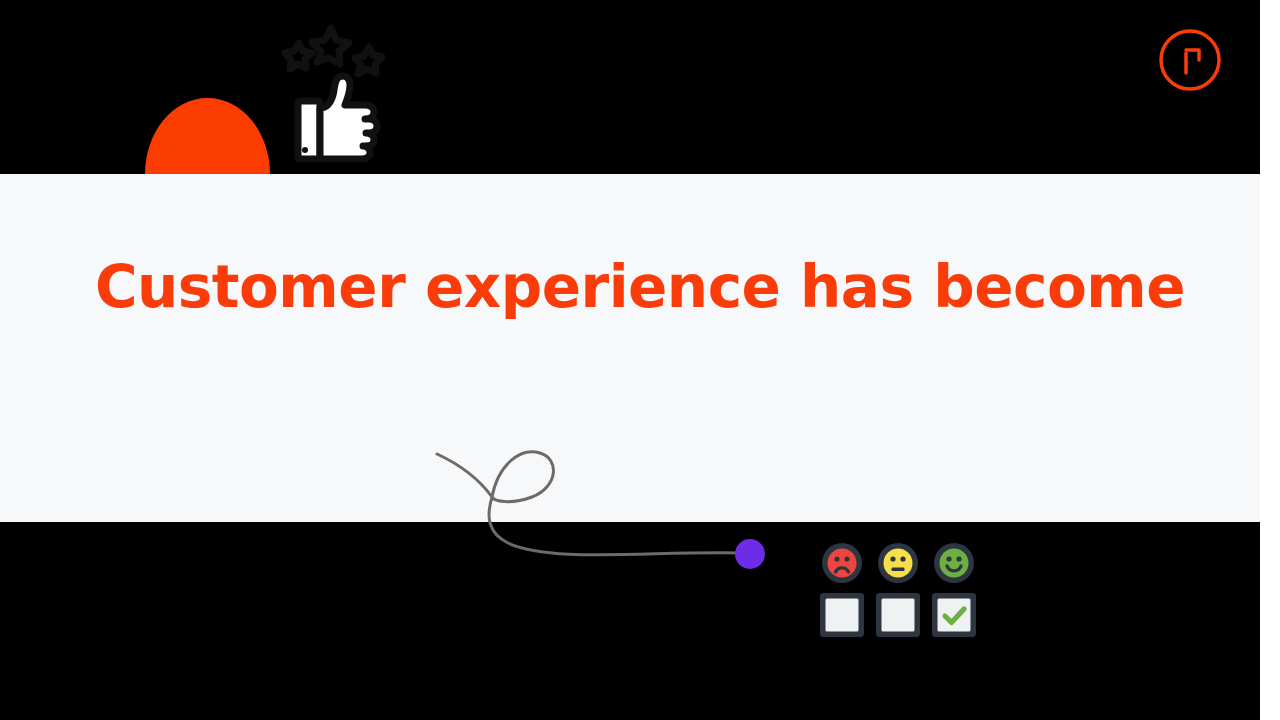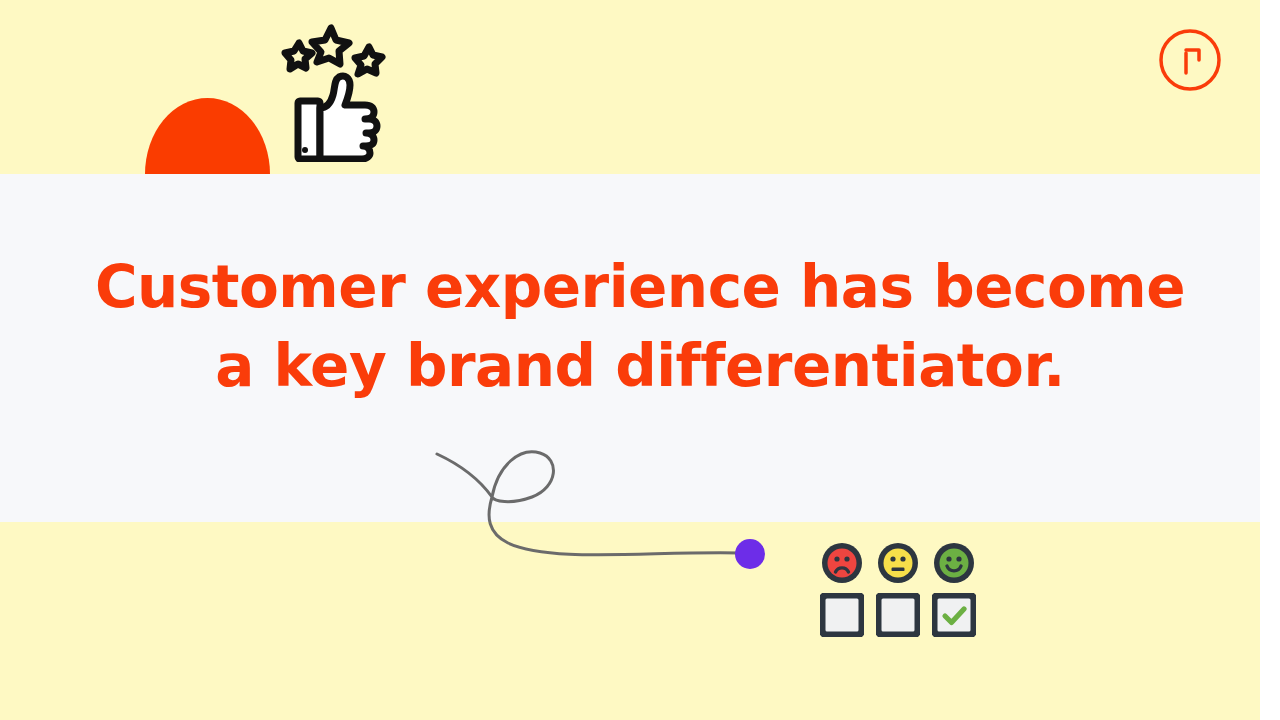--- a/index.html
+++ b/index.html
@@ -11,21 +11,21 @@
     width: 1280px;
     height: 720px;
     overflow: hidden;
     font-family: "Liberation Sans", sans-serif;
   }
 
   #slide {
     position: relative;
     width: 1260px;
     height: 720px;
-    background: #fef9c3;
+    background: #000000;
     overflow: hidden;
   }
 
   
   #band {
     position: absolute;
     left: 0;
     top: 174px;
     width: 1280px;
     height: 348px;
@@ -174,21 +174,20 @@
   <div id="logo">
     <svg viewBox="0 0 66 66" width="66" height="66" aria-hidden="true">
       <circle cx="33" cy="33" r="29" fill="none" stroke="#fa3c0a" stroke-width="3.5"></circle>
       <path d="M29 23 L42 23 L42 33" fill="none" stroke="#fa3c0a" stroke-width="3.5" stroke-linecap="round" stroke-linejoin="round"></path>
       <path d="M29 26 L29 46" fill="none" stroke="#fa3c0a" stroke-width="3.5" stroke-linecap="round"></path>
     </svg>
   </div>
 
   <div id="headline">
     <span class="hl-line">Customer experience has become</span>
-    <span class="hl-line">a key brand differentiator.</span>
   </div>
 
   <div id="squiggle">
     <svg viewBox="0 0 360 150" width="360" height="150" aria-hidden="true">
       <path d="M17 29
                C 45 42, 62 58, 72 72
                C 78 40, 100 22, 120 28
                C 140 34, 138 62, 112 72
                C 90 80, 74 76, 72 72
                C 66 92, 68 108, 88 118

